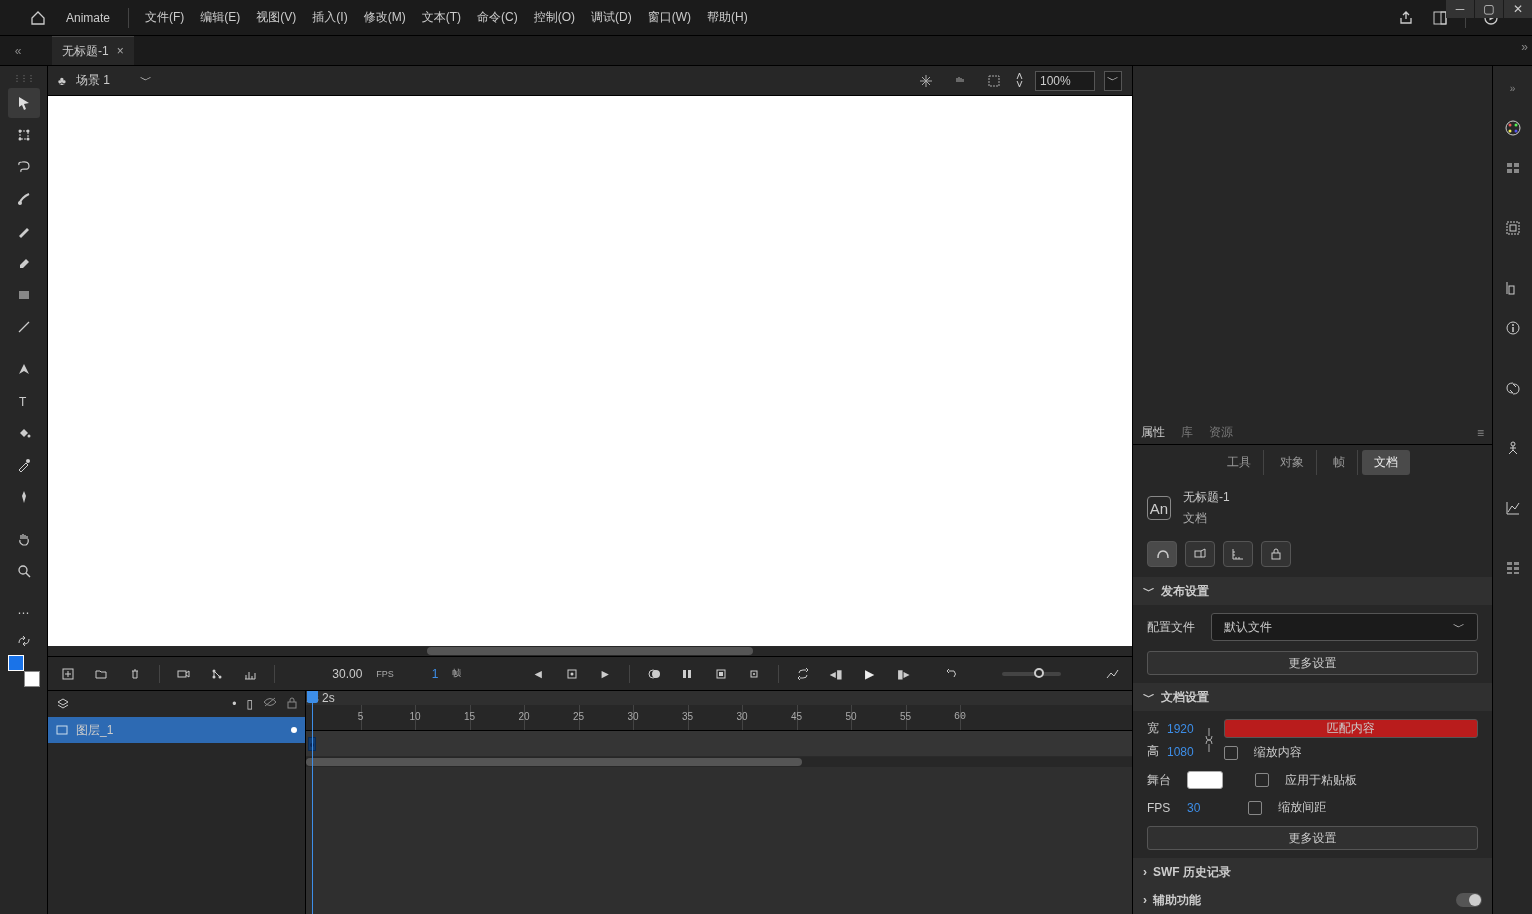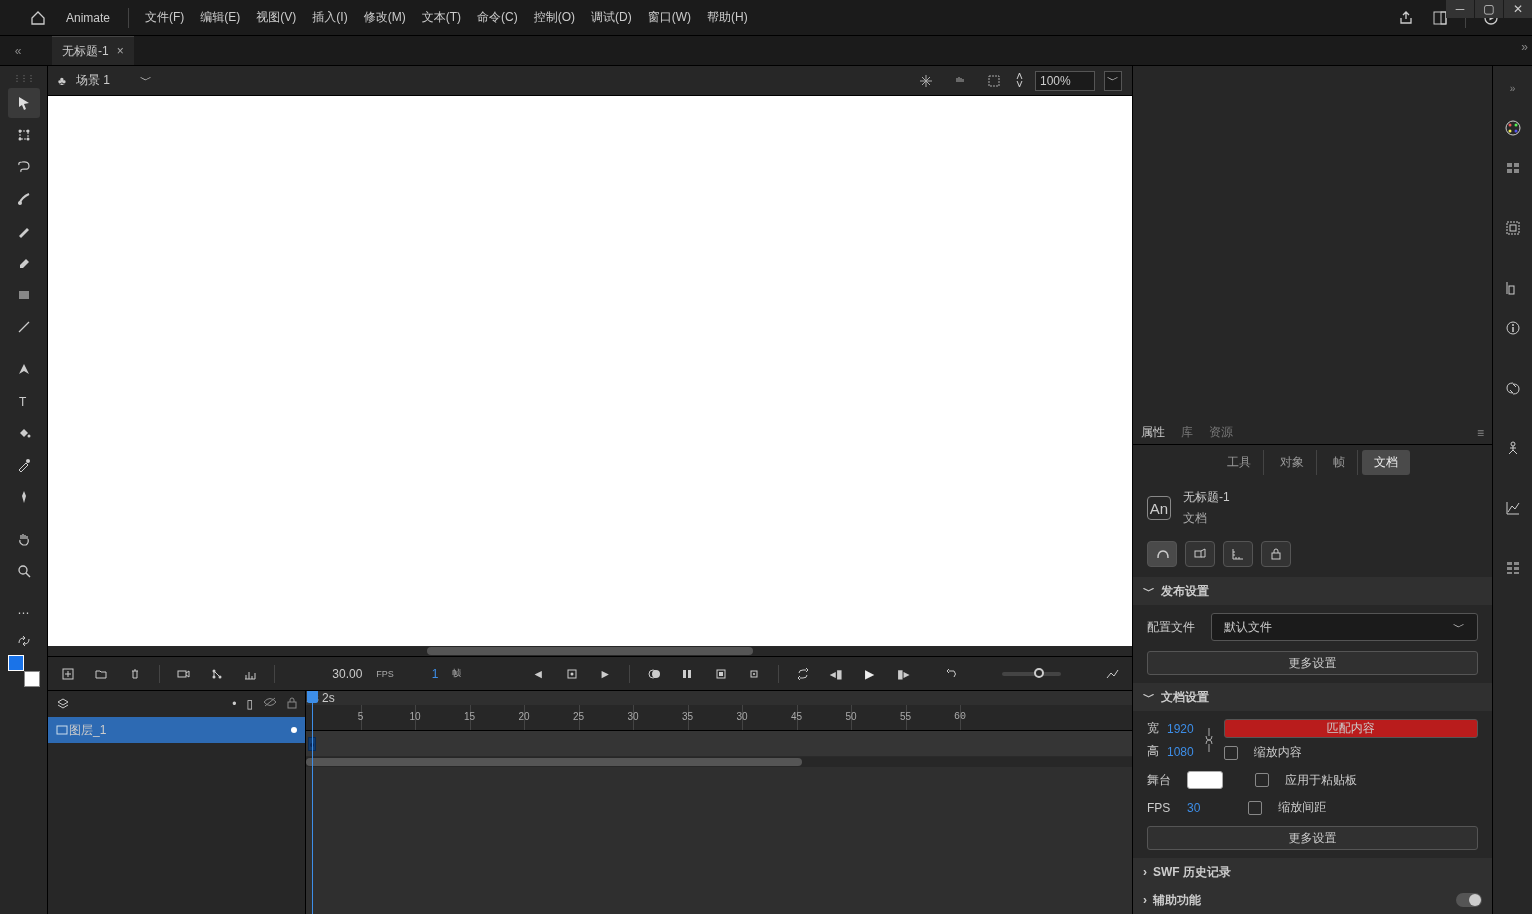--- a/index.html
+++ b/index.html
@@ -59,21 +59,21 @@
 .tl-toolbar .tb-text { color: #ccc; }
 .tl-toolbar .frame-ind { color: #3d8ee8; }
 .tl-toolbar .tiny { font-size: 9px; color: #aaa; }
 .tl-toolbar .play { color: #eee; }
 .tl-toolbar .spacer { flex:1; }
 
 .tl-body { flex: 1; display: flex; min-height: 0; }
 .layer-col { width: 258px; background: #272727; border-right: 1px solid #000; display: flex; flex-direction: column; }
 .layer-hdr { height: 26px; display: flex; align-items: center; padding: 0 8px; gap: 10px; }
 .layer-hdr .icons { margin-left: auto; display: flex; gap: 10px; }
-.layer-row { height: 26px; display: flex; align-items: center; padding: 0 8px; gap: 1px; background: #2d6ab3; }
+.layer-row { height: 26px; display: flex; align-items: center; padding: 0 8px; gap: 8px; background: #2d6ab3; }
 .layer-row .dot { width: 6px; height: 6px; background: #fff; border-radius: 50%; margin-left: auto; }
 
 .track-col { flex: 1; position: relative; background: #2f2f2f; overflow: hidden; }
 .ruler { height: 26px; background: #272727; position: relative; border-bottom: 1px solid #000; }
 .ruler .tick { position: absolute; top: 0; bottom: 0; border-left: 1px solid #444; }
 .ruler .tick-lbl { position: absolute; top: 6px; font-size: 10px; color: #aaa; transform: translateX(-50%); }
 .track-row { height: 26px; position: relative; background: #353535; border-bottom: 1px solid #2a2a2a; }
 .playhead { position: absolute; top: 0; bottom: 0; width: 1px; background: #3d8ee8; left: 4px; }
 .playhead .head { position: absolute; top: -2px; left: -5px; width: 11px; height: 14px; background: #3d8ee8; border-radius: 2px; }
 .keyframe { position: absolute; top: 6px; width: 8px; height: 14px; border: 1px solid #0a2b55; background: #143c6e; left: 2px; }

